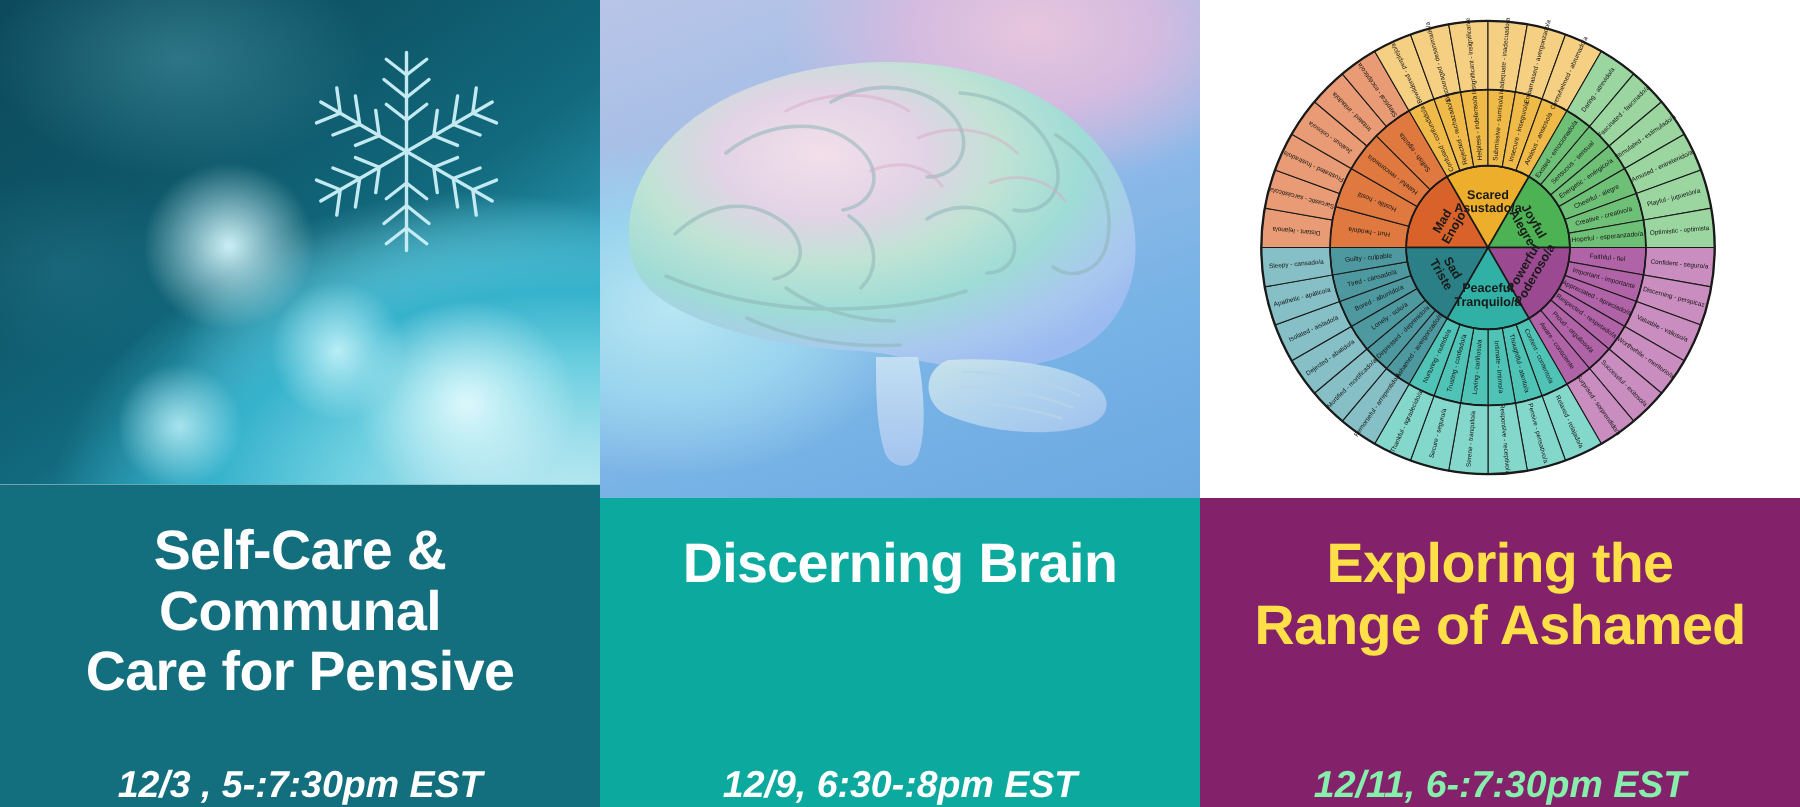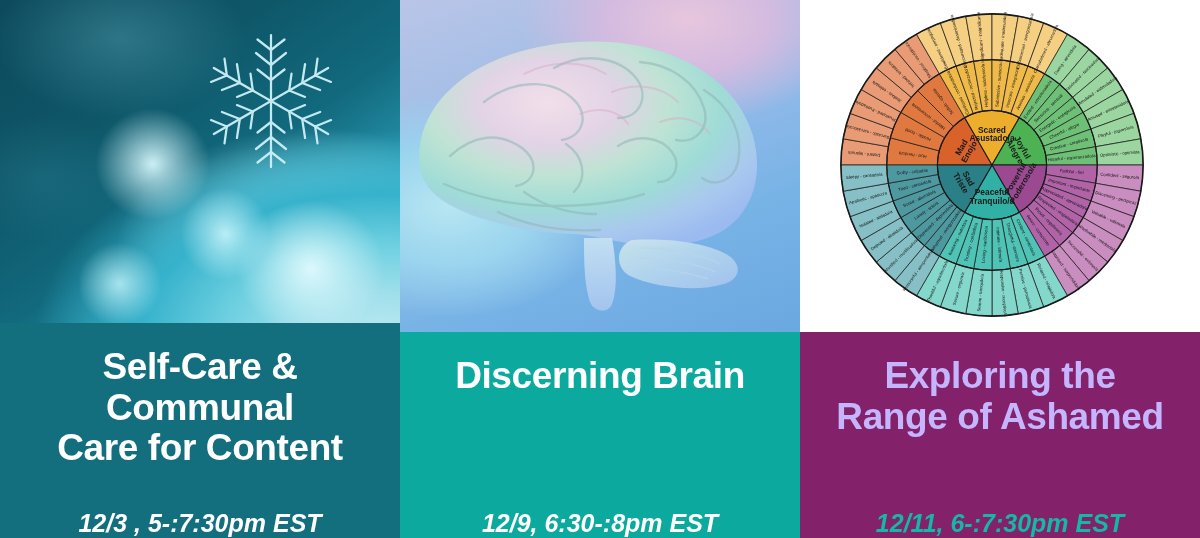--- a/index.html
+++ b/index.html
@@ -56,22 +56,22 @@
     background:
       radial-gradient(ellipse 60% 45% at 72% 6%, #e7c6dd 0%, #d3bbe0 35%, rgba(160,180,230,0) 70%),
       radial-gradient(ellipse 55% 45% at 12% 62%, #b7e6f2 0%, #9ad4ee 40%, rgba(140,190,235,0) 75%),
       linear-gradient(160deg,#b9c5e8 0%,#a8bfe6 22%,#8fb9e8 48%,#78b3e6 70%,#6aa8e0 100%);
   }
   .brain{position:absolute;left:4px;top:16px;width:392px;height:300px;}
 
   
   .p3 .media{background:#ffffff;}
   .p3 .caption{background:#83216A;}
-  .p3 .title{color:#c4b5fd;font-size:37px;margin-top:2px;}
-  .p3 .subtitle{color:#14b8a6;font-size:25px;margin-top:42px;}
+  .p3 .title{color:#fde047;font-size:37px;margin-top:2px;}
+  .p3 .subtitle{color:#86efac;font-size:25px;margin-top:42px;}
   .wheel{position:absolute;left:36px;top:6px;width:312px;height:318px;}
 </style>
 </head>
 <body>
 
 <div class="banner">
 
   <div class="panel p1">
     <div class="media">
       <div class="snow-bg"></div>
@@ -132,21 +132,21 @@
               <line x1="50" y1="26" x2="60" y2="18"></line>
             <line x1="50" y1="36" x2="41" y2="29"></line>
               <line x1="50" y1="36" x2="59" y2="29"></line>
           </g>
         </g>
       </svg>
     </div>
     <div class="caption">
       <h2 class="title">
         <span class="ln">Self-Care &amp; Communal</span>
-        <span class="ln">Care for Content</span>
+        <span class="ln">Care for Pensive</span>
       </h2>
       <p class="subtitle">12/3 , 5-:7:30pm EST</p>
     </div>
   </div>
 
   <div class="panel p2">
     <div class="media">
       <div class="brain-bg"></div>
       <svg class="brain" viewBox="0 0 392 300">
         <defs>

